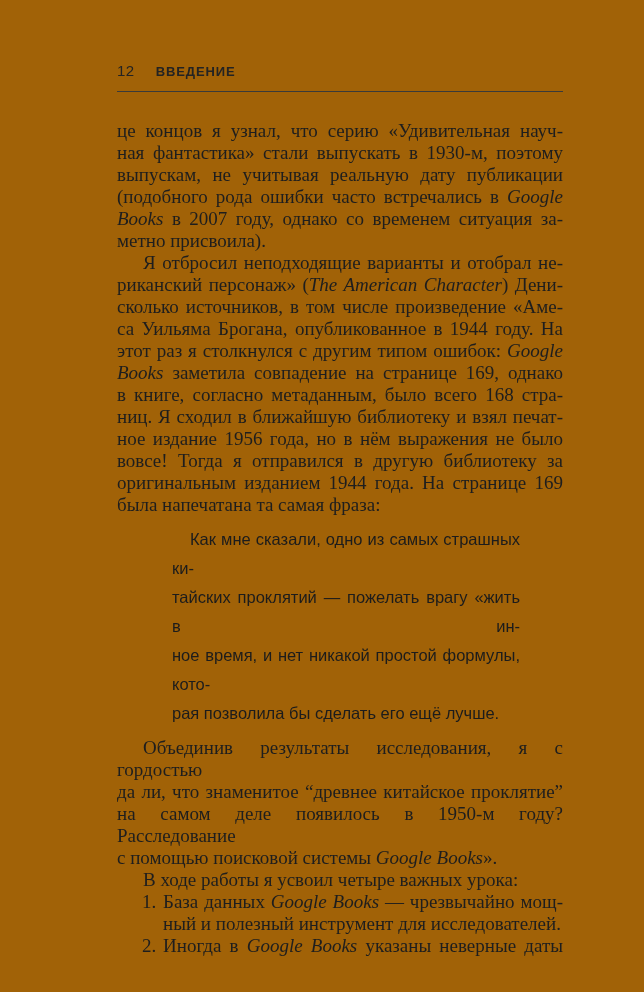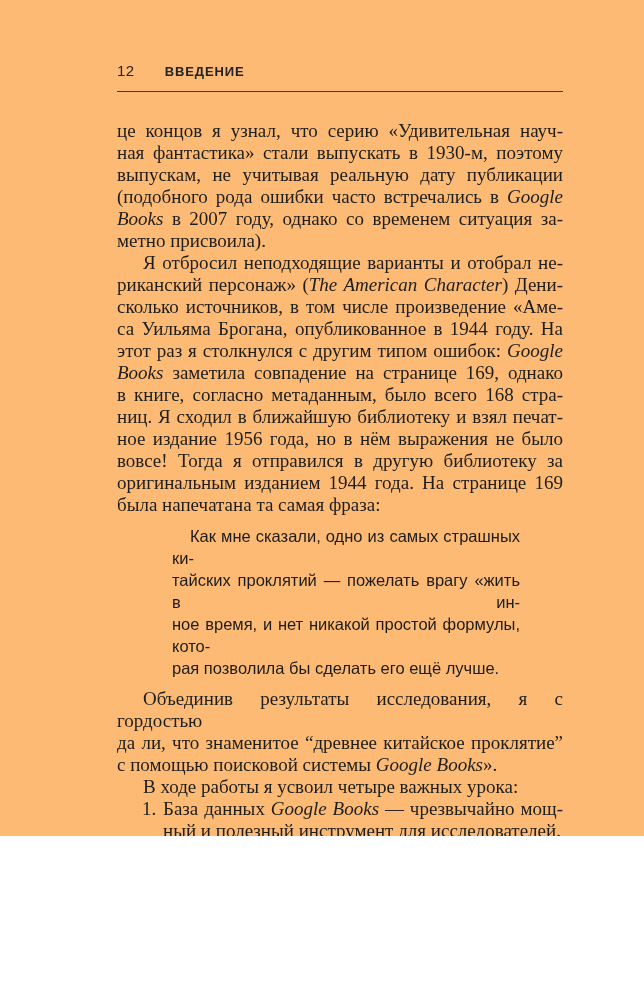--- a/index.html
+++ b/index.html
@@ -3,40 +3,40 @@
 <meta charset="utf-8">
 <style>
   html, body { margin: 0; padding: 0; }
   body {
     width: 644px; height: 1000px;
     background: #ffffff;
     font-family: "Liberation Serif", serif;
   }
   .page {
     position: relative;
-    width: 644px; height: 836px;
-    background: #fdba74;
+    width: 644px; height: 992px;
+    background: #a16207;
     overflow: hidden;
   }
   .header {
     position: absolute;
     left: 117px; top: 62px; width: 446px;
     display: flex; align-items: baseline;
     font-family: "Liberation Sans", sans-serif;
     color: #232323;
   }
   .page-num {
     font-size: 15px;
     letter-spacing: 0.5px;
   }
   .chapter {
     font-size: 13px;
     font-weight: bold;
     letter-spacing: 0.9px;
-    margin-left: 30px;
+    margin-left: 21px;
   }
   .rule {
     position: absolute;
     left: 117px; top: 91px;
     width: 446px; height: 1px;
     background: #3a3a3a;
   }
   .content {
     position: absolute;
     left: 117px; top: 120px; width: 446px;
@@ -44,21 +44,21 @@
     font-size: 19px;
     line-height: 22px;
   }
   .line { text-align: left; }
   .line.just { text-align: justify; text-align-last: justify; }
   .paragraph.indent .line:first-child { text-indent: 26px; }
   .quote {
     margin: 9px 43px 9px 55px;
     font-family: "Liberation Sans", sans-serif;
     font-size: 16.5px;
-    line-height: 22px;
+    line-height: 29px;
     color: #1c1c1c;
   }
   .quote .line:first-child { text-indent: 18px; }
   .list-item {
     position: relative;
     padding-left: 46px;
   }
   .list-item .num {
     position: absolute;
     left: 25px; top: 0;
@@ -99,20 +99,21 @@
       </div>
       <div class="quote indent">
         <div class="line just"><span>Как мне сказали, одно из самых страшных ки-</span></div>
         <div class="line just"><span>тайских проклятий — пожелать врагу «жить в ин-</span></div>
         <div class="line just"><span>ное время, и нет никакой простой формулы, кото-</span></div>
         <div class="line"><span>рая позволила бы сделать его ещё лучше.</span></div>
       </div>
       <div class="paragraph indent">
         <div class="line just"><span>Объединив результаты исследования, я с гордостью</span></div>
         <div class="line just"><span>да ли, что знаменитое “древнее китайское проклятие”</span></div>
+        <div class="line just"><span>на самом деле появилось в 1950-м году? Расследование</span></div>
         <div class="line"><span>с помощью поисковой системы </span><em>Google Books</em><span>».</span></div>
       </div>
       <div class="paragraph indent">
         <div class="line"><span>В ходе работы я усвоил четыре важных урока:</span></div>
       </div>
       <div class="list-item">
         <span class="num">1.</span>
         <div class="line just"><span>База данных </span><em>Google Books</em><span> — чрезвычайно мощ-</span></div>
         <div class="line"><span>ный и полезный инструмент для исследователей.</span></div>
       </div>

